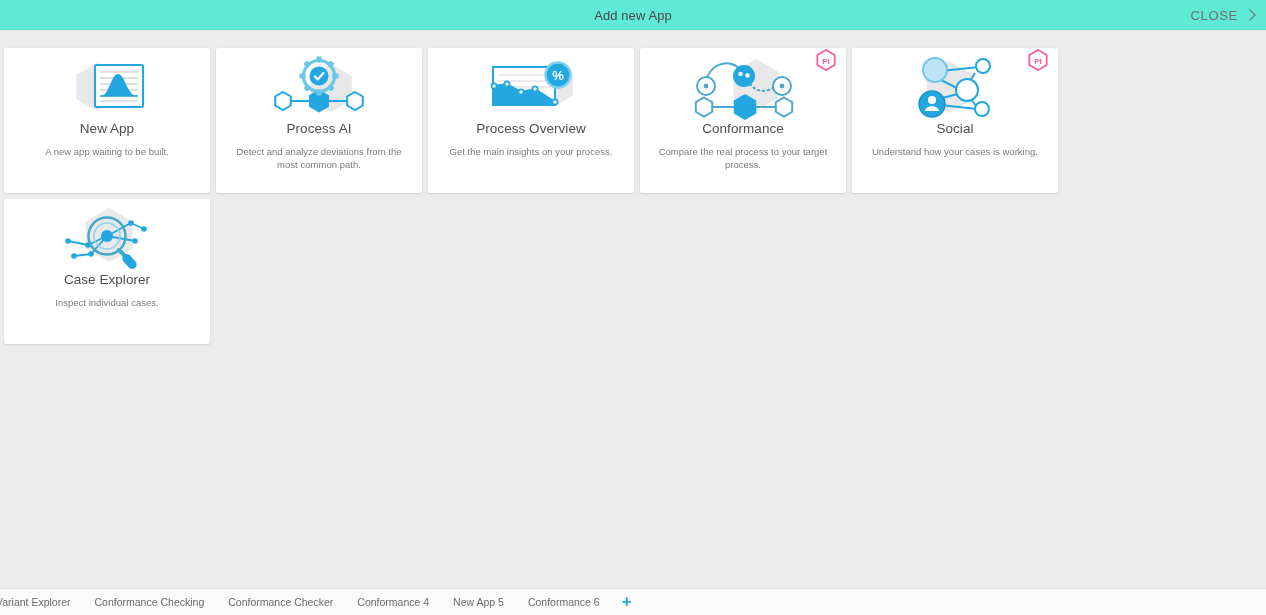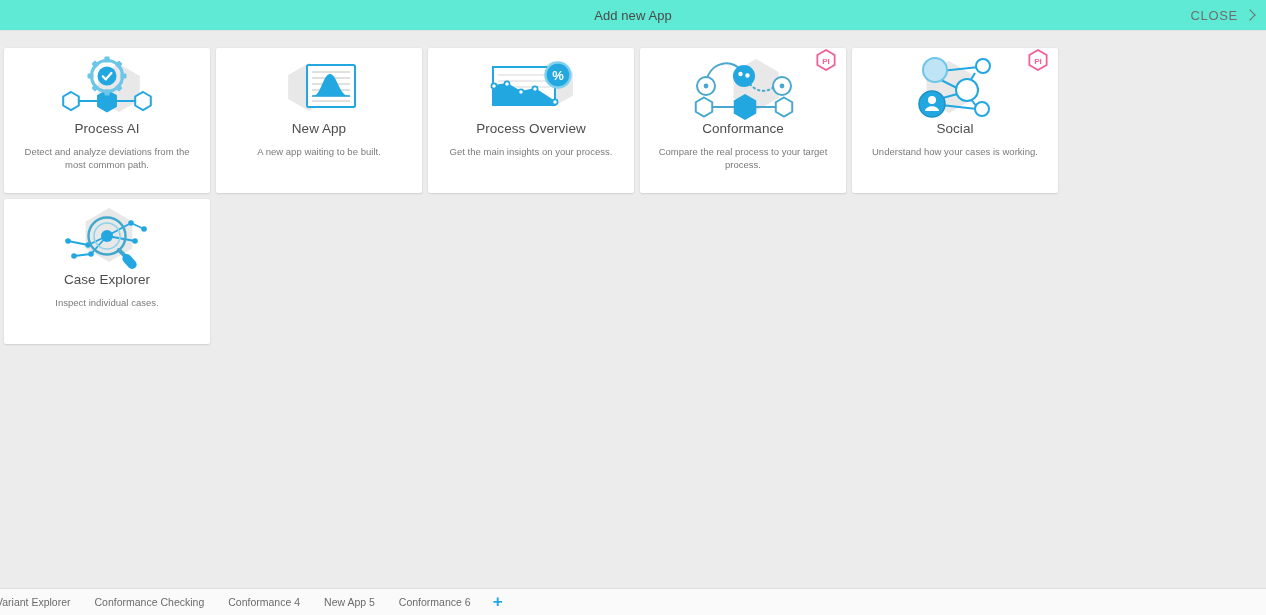--- a/index.html
+++ b/index.html
@@ -153,20 +153,40 @@
   <div id="close-btn">
     <span id="close-label">CLOSE</span>
     <span class="chev"></span>
   </div>
 </div>
 
 <div id="grid-wrap">
   <div id="grid">
       <div class="card">
         <div class="card-icon">
+    <svg width="92" height="66" viewBox="0 0 92 66">
+      <polygon points="56.8,21.0 56.8,45.0 36.0,57.0 15.2,45.0 15.2,21.0 36.0,9.0" fill="#e8e8e8" opacity="1"></polygon>
+      <rect x="34" y="11" width="48" height="42" rx="1.5" fill="#fff" stroke="#23a7e0" stroke-width="2"></rect>
+      <g stroke="#d6d6d6" stroke-width="1.3">
+        <line x1="39" y1="18" x2="77" y2="18"></line>
+        <line x1="39" y1="24" x2="77" y2="24"></line>
+        <line x1="39" y1="30" x2="77" y2="30"></line>
+        <line x1="39" y1="36" x2="77" y2="36"></line>
+        <line x1="39" y1="42" x2="77" y2="42"></line>
+        <line x1="39" y1="47" x2="77" y2="47"></line>
+      </g>
+      <path d="M40 42 C 48 42, 50 20, 57 20 C 64 20, 66 42, 76 42 Z" fill="#23a7e0"></path>
+      <line x1="39" y1="42" x2="77" y2="42" stroke="#23a7e0" stroke-width="1.6"></line>
+    </svg>
+        </div>
+        <div class="card-title">New App</div>
+        <div class="card-desc">A new app waiting to be built.</div>
+      </div>
+      <div class="card">
+        <div class="card-icon">
     <svg width="100" height="66" viewBox="0 0 100 66">
       <polygon points="82.8,22.0 82.8,46.0 62.0,58.0 41.2,46.0 41.2,22.0 62.0,10.0" fill="#e8e8e8" opacity="1"></polygon>
       <line x1="16" y1="47" x2="47" y2="47" stroke="#23a7e0" stroke-width="2"></line>
       <line x1="53" y1="47" x2="84" y2="47" stroke="#23a7e0" stroke-width="2"></line>
       <polygon points="14.00,38.00 21.79,42.50 21.79,51.50 14.00,56.00 6.21,51.50 6.21,42.50" fill="#fff" stroke="#23a7e0" stroke-width="2"></polygon>
       <polygon points="86.00,38.00 93.79,42.50 93.79,51.50 86.00,56.00 78.21,51.50 78.21,42.50" fill="#fff" stroke="#23a7e0" stroke-width="2"></polygon>
       <polygon points="50.00,35.50 59.96,41.25 59.96,52.75 50.00,58.50 40.04,52.75 40.04,41.25" fill="#23a7e0"></polygon>
       <g transform="translate(50,22)">
         <g fill="#6cc6e8">
           <g>
@@ -195,40 +215,20 @@
                 </g>
         </g>
         <circle r="15.5" fill="none" stroke="#6cc6e8" stroke-width="3.2"></circle>
         <circle r="9.5" fill="#23a7e0"></circle>
         <path d="M-4.2 0.3 L-1.2 3.4 L4.4 -3" fill="none" stroke="#fff" stroke-width="2.2" stroke-linecap="round" stroke-linejoin="round"></path>
       </g>
     </svg>
         </div>
         <div class="card-title">Process AI</div>
         <div class="card-desc">Detect and analyze deviations from the most common path.</div>
-      </div>
-      <div class="card">
-        <div class="card-icon">
-    <svg width="92" height="66" viewBox="0 0 92 66">
-      <polygon points="56.8,21.0 56.8,45.0 36.0,57.0 15.2,45.0 15.2,21.0 36.0,9.0" fill="#e8e8e8" opacity="1"></polygon>
-      <rect x="34" y="11" width="48" height="42" rx="1.5" fill="#fff" stroke="#23a7e0" stroke-width="2"></rect>
-      <g stroke="#d6d6d6" stroke-width="1.3">
-        <line x1="39" y1="18" x2="77" y2="18"></line>
-        <line x1="39" y1="24" x2="77" y2="24"></line>
-        <line x1="39" y1="30" x2="77" y2="30"></line>
-        <line x1="39" y1="36" x2="77" y2="36"></line>
-        <line x1="39" y1="42" x2="77" y2="42"></line>
-        <line x1="39" y1="47" x2="77" y2="47"></line>
-      </g>
-      <path d="M40 42 C 48 42, 50 20, 57 20 C 64 20, 66 42, 76 42 Z" fill="#23a7e0"></path>
-      <line x1="39" y1="42" x2="77" y2="42" stroke="#23a7e0" stroke-width="1.6"></line>
-    </svg>
-        </div>
-        <div class="card-title">New App</div>
-        <div class="card-desc">A new app waiting to be built.</div>
       </div>
       <div class="card">
         <div class="card-icon">
     <svg width="100" height="66" viewBox="0 0 100 66">
       <polygon points="91.9,18.5 91.9,41.5 72.0,53.0 52.1,41.5 52.1,18.5 72.0,7.0" fill="#e8e8e8" opacity="1"></polygon>
       <rect x="12" y="13" width="62" height="38" fill="#fff" stroke="#23a7e0" stroke-width="2"></rect>
       <g stroke="#d8d8d8" stroke-width="1.2">
         <line x1="17" y1="21" x2="69" y2="21"></line>
         <line x1="17" y1="27" x2="69" y2="27"></line>
         <line x1="17" y1="33" x2="69" y2="33"></line>
@@ -334,18 +334,19 @@
         <div class="card-title">Case Explorer</div>
         <div class="card-desc">Inspect individual cases.</div>
       </div>
     </div>
 </div>
 
 <div id="tabbar">
   <div id="tabs-host" style="display:flex;align-items:center;">
       <div class="tab">Variant Explorer</div>
       <div class="tab">Conformance Checking</div>
+      <div class="tab">Conformance Checker</div>
       <div class="tab">Conformance 4</div>
       <div class="tab">New App 5</div>
       <div class="tab">Conformance 6</div>
     </div>
   <div id="add-tab">+</div>
 </div>
 
 </body></html>

